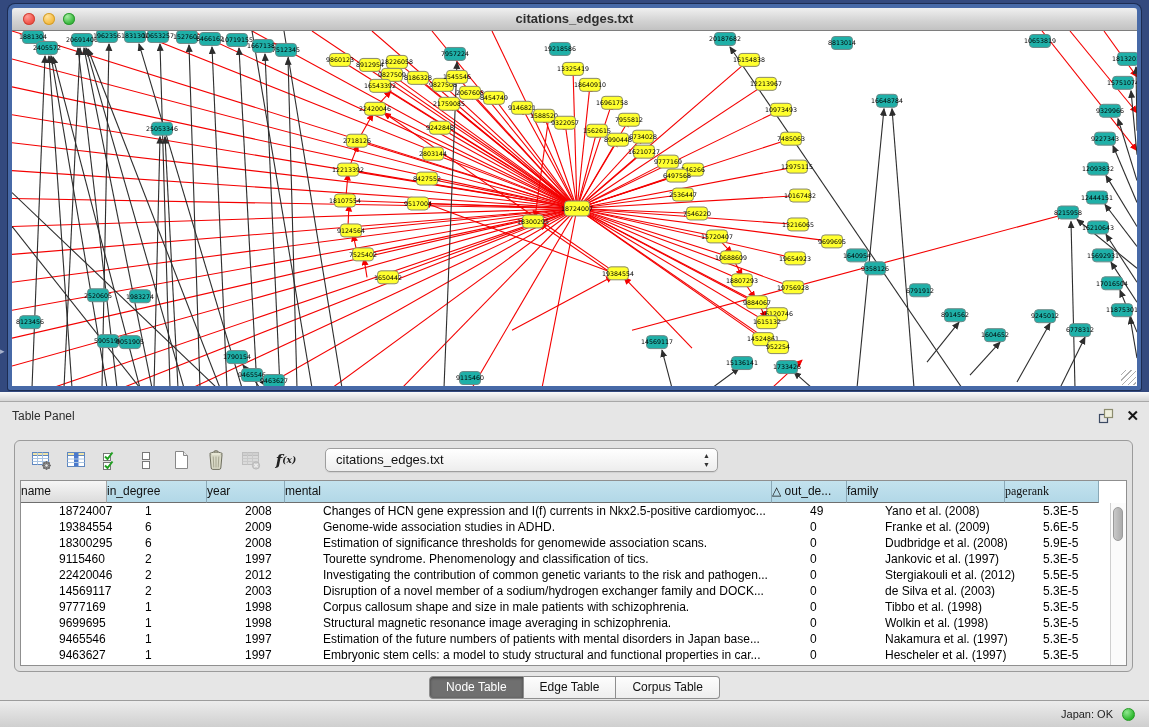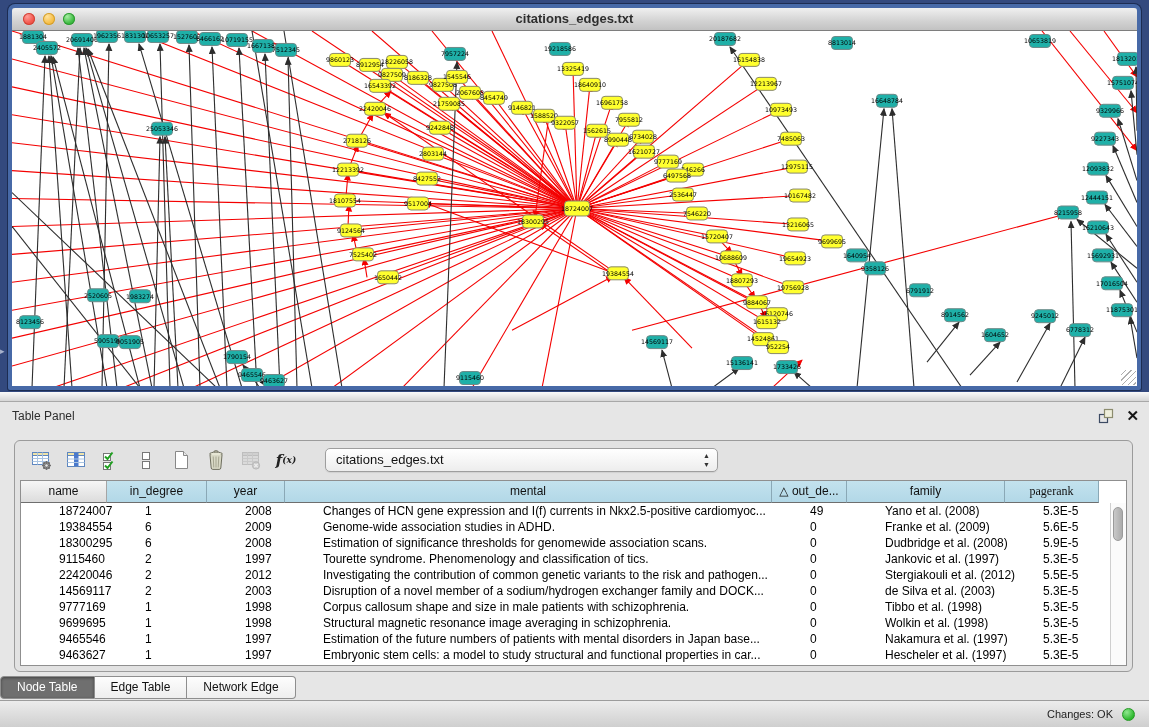--- a/index.html
+++ b/index.html
@@ -50,33 +50,33 @@
   .fx{font-family:"DejaVu Serif",serif;font-style:italic;font-weight:bold;font-size:15px;color:#222;}
   .fx .fx-sub{font-size:9px;font-weight:bold;}
   .combo{margin-left:16px;width:393px;height:24px;border:1px solid #9e9e9e;border-radius:5px;
          background:linear-gradient(#ffffff,#ededed);position:relative;box-sizing:border-box;
          font-size:13px;color:#111;line-height:22px;padding-left:10px;box-shadow:0 1px 1px rgba(0,0,0,.08);}
   .combo-arrows{position:absolute;right:7px;top:2px;font-size:7px;line-height:9px;color:#333;text-align:center;}
 
   .tablewrap{position:absolute;left:5px;right:5px;top:39px;bottom:5px;background:#fff;
              border:1px solid #8f8f8f;box-sizing:border-box;overflow:hidden;}
   .thead{position:absolute;left:0;top:0;height:22px;white-space:nowrap;font-size:0;}
-  .th{display:inline-block;height:22px;line-height:21px;font-size:12px;color:#111;text-align:center;
+  .th{display:inline-block;height:22px;line-height:21px;font-size:12px;color:#111;text-align:left;
       background:linear-gradient(#c3e2ee,#b2d8e7);border-right:1px solid #8aa8b6;
       border-bottom:1px solid #6e6e6e;box-sizing:border-box;overflow:hidden;vertical-align:top;}
   .th-gray{background:linear-gradient(#f6f6f6,#dcdcdc);border-right:1px solid #a5a5a5;}
   .tbody{position:absolute;left:0;top:22px;right:15px;bottom:0;font-size:0;margin-left:33px;}
   .tr{height:16px;white-space:nowrap;}
   .td{display:inline-block;height:16px;line-height:16px;font-size:12px;color:#000;
       padding-left:5px;box-sizing:border-box;overflow:hidden;white-space:nowrap;vertical-align:top;}
   .vscroll{position:absolute;right:0;top:22px;bottom:0;width:15px;background:#fbfbfb;border-left:1px solid #cfcfcf;}
   .vthumb{position:absolute;left:2px;top:4px;width:10px;height:34px;border-radius:6px;
           background:linear-gradient(90deg,#c9c9c9,#ababab);border:1px solid #9a9a9a;box-sizing:border-box;}
 
-  .tabs{position:absolute;left:0;top:676px;width:1149px;display:flex;}
+  .tabs{position:absolute;left:0;top:676px;width:1149px;display:flex;justify-content:center;}
   .tab{height:21px;line-height:21px;padding:0 16px;font-size:12px;color:#111;
        background:linear-gradient(#fdfdfd,#eeeeee);border:1px solid #8e8e8e;border-left:none;}
   .tab:first-child{border-left:1px solid #8e8e8e;border-radius:4px 0 0 4px;}
   .tab:last-child{border-radius:0 4px 4px 0;}
   .tab-active{background:#6f6f6f;color:#fff;box-shadow:inset 0 1px 3px rgba(0,0,0,.4);}
 
   .statusbar{position:absolute;left:0;top:700px;width:1149px;height:27px;
              background:linear-gradient(#ececec,#cfcfcf);border-top:1px solid #9c9c9c;box-sizing:border-box;}
   .mem{position:absolute;right:36px;top:0;height:27px;line-height:26px;font-size:11px;color:#222;}
   .memdot{position:absolute;right:14px;top:7px;width:13px;height:13px;border-radius:50%;
@@ -791,20 +791,20 @@
         </div>
       <div class="vscroll">
         <div class="vthumb"></div>
       </div>
     </div>
   </div>
 
   <div class="tabs">
       <div class="tab tab-active">Node Table</div>
       <div class="tab">Edge Table</div>
-      <div class="tab">Network Edge</div>
+      <div class="tab">Corpus Table</div>
     </div>
 
   <div class="statusbar">
-    <span class="mem">Changes: OK</span>
+    <span class="mem">Japan: OK</span>
     <span class="memdot"></span>
   </div>
 </div>
 
 </body></html>

